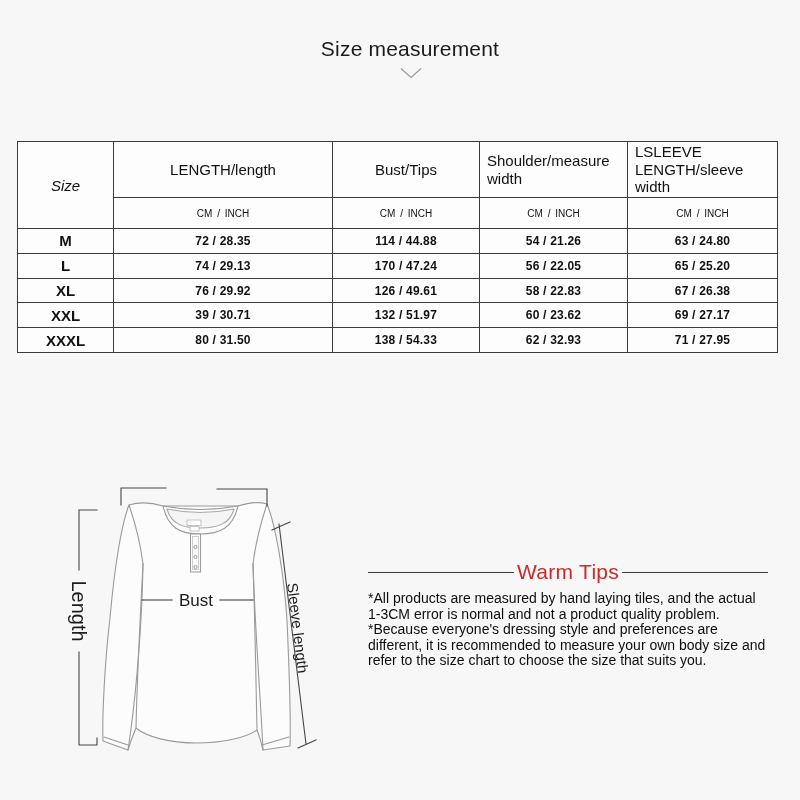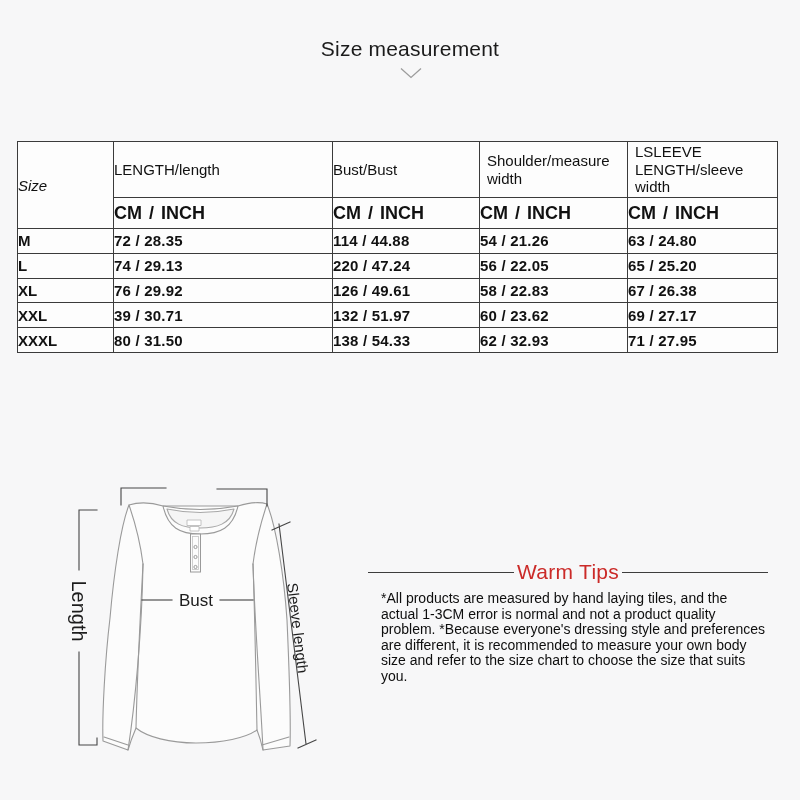--- a/index.html
+++ b/index.html
@@ -21,47 +21,46 @@
 
   
   .size-table {
     position:absolute; left:17px; top:141px;
     width:760px; height:212px;
     border-collapse:collapse; table-layout:fixed;
     background:#fdfdfd;
   }
   .size-table th, .size-table td {
     border:1px solid #3b3b3b; padding:0;
-    text-align:left; vertical-align:middle;
+    text-align:center; vertical-align:middle;
   }
   .size-table tr.h1 th { height:28px; font-weight:400; font-size:15px; }
   .size-table th.corner { font-weight:700; font-size:15px;font-style:italic; }
   .size-table th.small-h {
     font-size:11.5px; text-align:left; padding:1px 2px 1px 7px;
     line-height:1.18; font-weight:400;
   }
-  .size-table tr.h2 th { height:30px; font-size:18px; font-weight:700; word-spacing:2px; }
+  .size-table tr.h2 th { height:30px; font-size:10px; font-weight:400; word-spacing:2px; }
   .size-table td.size-lbl { font-weight:700; font-size:15px; }
-  .size-table td.val { font-size:15px; font-weight:600; letter-spacing:.2px; }
+  .size-table td.val { font-size:12px; font-weight:600; letter-spacing:.2px; }
 
   
   .diagram { position:absolute; left:50px; top:460px; }
 
   
   .warm { position:absolute; left:368px; top:560px; width:400px; }
   .warm-head { display:flex; align-items:center; gap:3px; }
   .warm-head .rule { flex:1; height:1px; background:#3d3d3d; }
   .warm-title {
     color:#cb2a28; font-size:21px; font-weight:500;
     letter-spacing:.3px; white-space:nowrap;
   }
   .warm-body {
     margin-top:7px; font-size:14px; line-height:15.6px;
     color:#0e0e0e;
-    margin-left:13px;
   }
 </style>
 </head>
 <body>
 
 <div class="page">
 
   <div class="title">Size measurement</div>
 
   <svg class="chevron" width="22" height="13" viewBox="0 0 22 13">
@@ -73,21 +72,21 @@
       <col style="width:96px">
         <col style="width:219px">
         <col style="width:147px">
       <col style="width:148px">
         <col style="width:150px">
     </colgroup>
     <thead>
       <tr class="h1">
         <th rowspan="2" class="corner">Size</th>
         <th>LENGTH/length</th>
-        <th>Bust/Bust</th>
+        <th>Bust/Tips</th>
         <th class="small-h">Shoulder/measure width</th>
         <th class="small-h">LSLEEVE LENGTH/sleeve width</th>
       </tr>
       <tr class="h2">
         <th>CM / INCH</th>
         <th>CM / INCH</th>
         <th>CM / INCH</th>
         <th>CM / INCH</th>
       </tr>
     </thead>
@@ -95,21 +94,21 @@
       <tr>
         <td class="size-lbl">M</td>
         <td class="val">72 / 28.35</td>
         <td class="val">114 / 44.88</td>
         <td class="val">54 / 21.26</td>
         <td class="val">63 / 24.80</td>
       </tr>
       <tr>
         <td class="size-lbl">L</td>
         <td class="val">74 / 29.13</td>
-        <td class="val">220 / 47.24</td>
+        <td class="val">170 / 47.24</td>
         <td class="val">56 / 22.05</td>
         <td class="val">65 / 25.20</td>
       </tr>
       <tr>
         <td class="size-lbl">XL</td>
         <td class="val">76 / 29.92</td>
         <td class="val">126 / 49.61</td>
         <td class="val">58 / 22.83</td>
         <td class="val">67 / 26.38</td>
       </tr>

